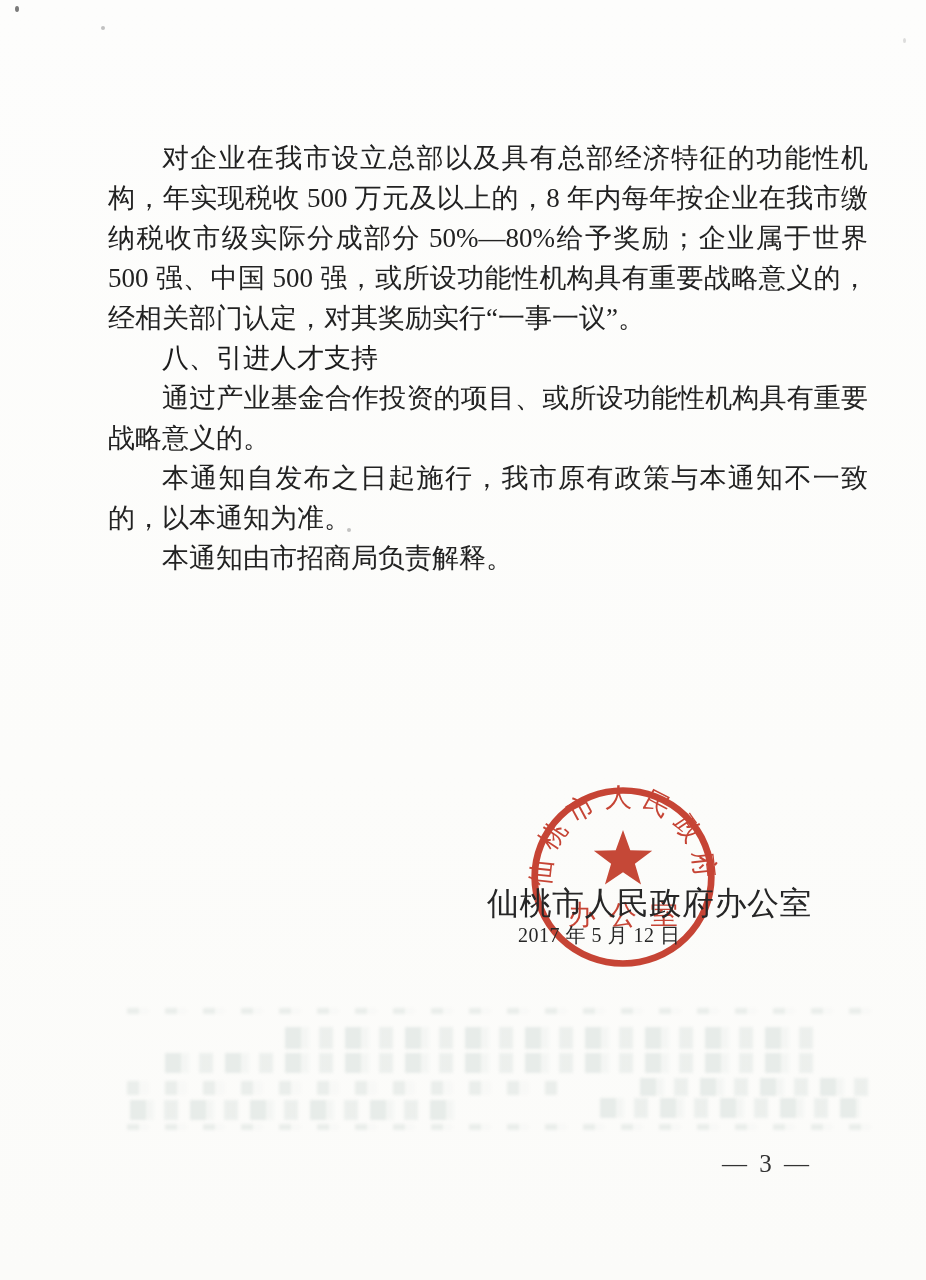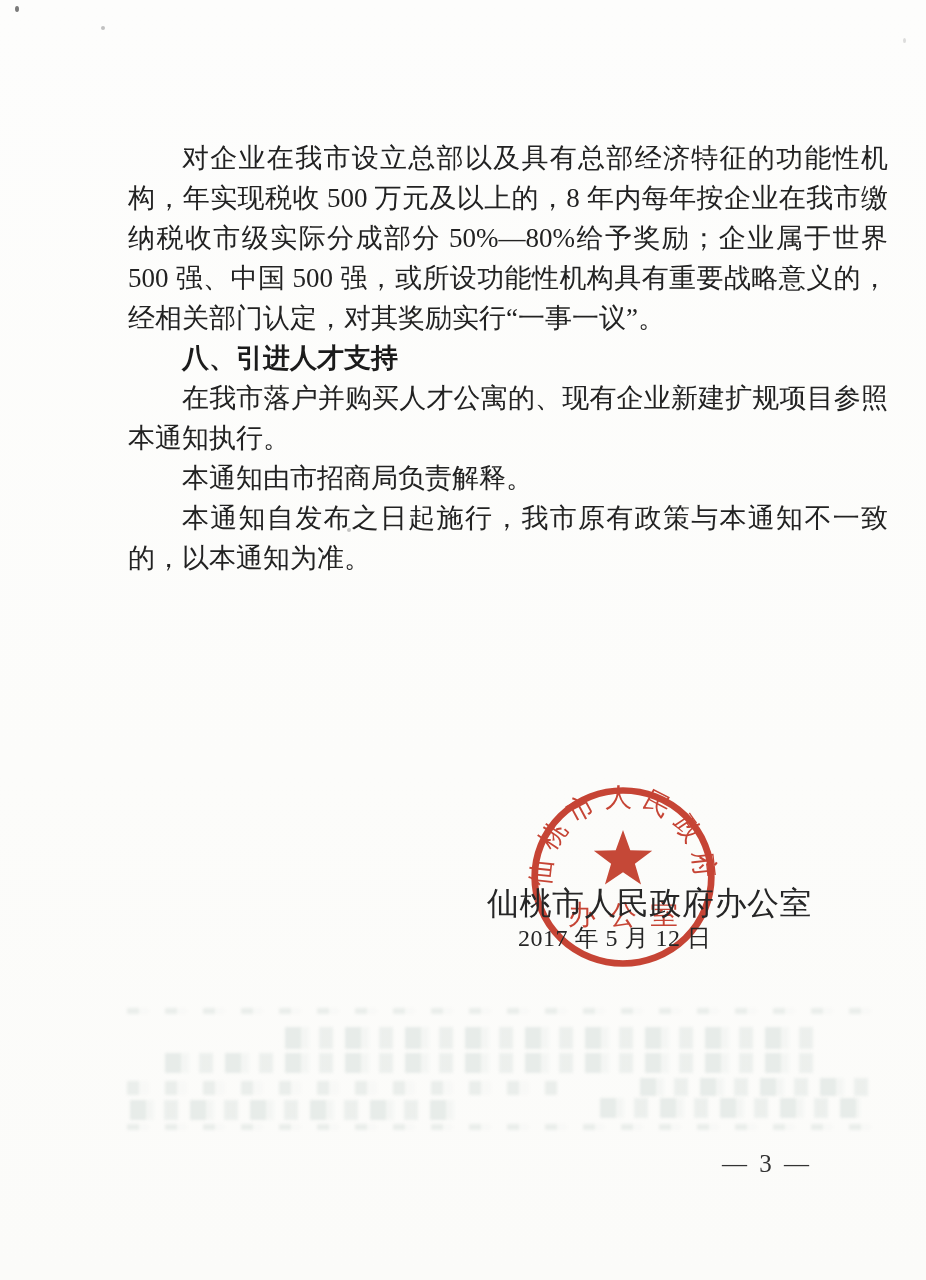--- a/index.html
+++ b/index.html
@@ -11,40 +11,40 @@
     position: relative;
     width: 926px;
     height: 1280px;
     background: linear-gradient(180deg, #fdfdfc 0%, #fcfcfa 60%, #fbfbf9 100%);
     overflow: hidden;
     color: #1f1f1f;
   }
   
   .content {
     position: absolute;
-    left: 128px;
+    left: 108px;
     top: 138px;
     width: 760px;
     font-size: 27px;
     line-height: 40px;
     color: #222;
   }
   .content p, .content h3 {
     margin: 0;
     padding: 0;
   }
   .para {
     text-indent: 2em;
     text-align: justify;
     font-family: "Liberation Serif", "DejaVu Serif", serif;
   }
   .heading {
     text-indent: 2em;
     font-family: "Liberation Sans", "DejaVu Sans", sans-serif;
-    font-weight: 700;
+    font-weight: 400;
     font-size: 27px;
     line-height: 40px;
     color: #1b1b1b;
   }
   
   .seal {
     position: absolute;
     left: 527px;
     top: 783px;
     width: 192px;
@@ -59,21 +59,21 @@
     top: 882px;
     font-size: 32px;
     letter-spacing: 0.5px;
     color: #262626;
     z-index: 3;
   }
   .sig-date {
     position: absolute;
     left: 518px;
     top: 922px;
-    font-size: 24px;
+    font-size: 20px;
     letter-spacing: 0.5px;
     color: #262626;
     z-index: 3;
   }
   
   .page-number {
     position: absolute;
     left: 712px;
     top: 1150px;
     width: 110px;
@@ -120,23 +120,23 @@
 <div class="page">
 
   <div class="speck s1"></div>
   <div class="speck s2"></div>
   <div class="speck s3"></div>
   <div class="speck s4"></div>
 
   <div class="content">
     <p class="para">对企业在我市设立总部以及具有总部经济特征的功能性机构，年实现税收 500 万元及以上的，8 年内每年按企业在我市缴纳税收市级实际分成部分 50%—80%给予奖励；企业属于世界 500 强、中国 500 强，或所设功能性机构具有重要战略意义的，经相关部门认定，对其奖励实行“一事一议”。</p>
     <h3 class="heading">八、引进人才支持</h3>
-    <p class="para">在我市落户并购买人才公寓的、现有企业新建扩规项目参照本通知执行。</p>
+    <p class="para">通过产业基金合作投资的项目、或所设功能性机构具有重要战略意义的。</p>
+    <p class="para">本通知自发布之日起施行，我市原有政策与本通知不一致的，以本通知为准。</p>
     <p class="para">本通知由市招商局负责解释。</p>
-    <p class="para">本通知自发布之日起施行，我市原有政策与本通知不一致的，以本通知为准。</p>
   </div>
 
   <svg class="seal" viewBox="0 0 200 200" preserveAspectRatio="none" aria-hidden="true">
     <circle cx="100" cy="100" r="92" fill="none" stroke="#c53726" stroke-width="7"></circle>
     <path id="sealArc" d="M 31 132 A 76 76 0 1 1 169 132" fill="none"></path>
     <text font-size="28" letter-spacing="9" fill="#c53726" text-anchor="middle" font-family="Liberation Serif, DejaVu Serif, serif">
       <textPath href="#sealArc" startOffset="50%">仙桃市人民政府</textPath>
     </text>
     <polygon fill="#c43b28" transform="translate(0,-8)" points="100,58 107.6,79.5 130.4,80.1 112.4,94 118.8,115.9 100,103 81.2,115.9 87.6,94 69.6,80.1 92.4,79.5"></polygon>
     <text x="107" y="150" font-size="29" letter-spacing="14" fill="#c53726" text-anchor="middle" font-family="Liberation Serif, DejaVu Serif, serif">办公室</text>

